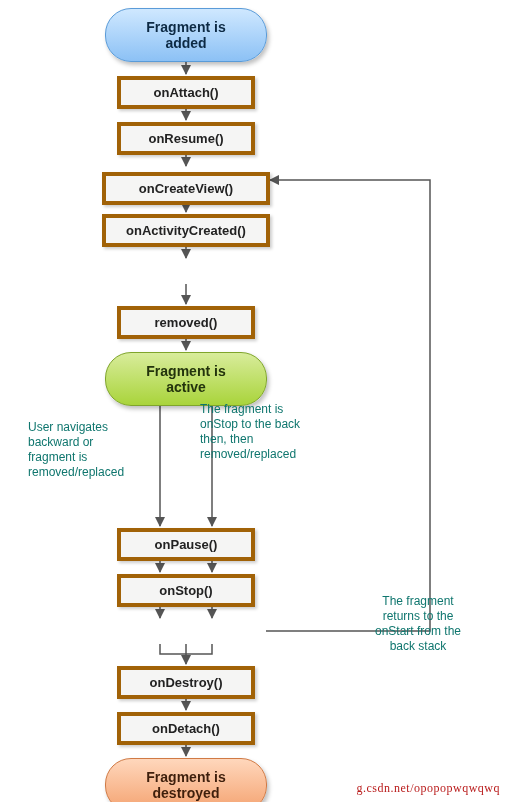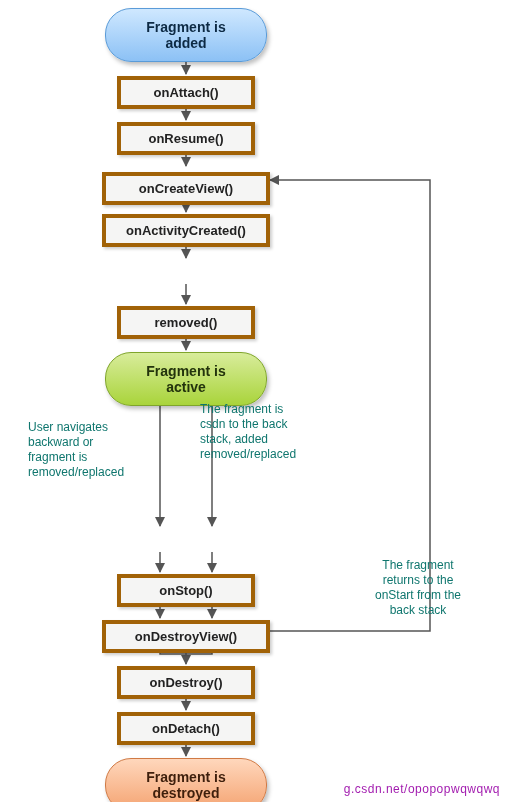--- a/index.html
+++ b/index.html
@@ -16,22 +16,22 @@
     position:absolute;left:50%;transform:translateX(-50%);
     background:#f5f5f4;border:4px solid #a16207;color:#222;
     font-size:13px;font-weight:bold;text-align:center;
     padding:5px 0;box-shadow:2px 2px 3px rgba(0,0,0,.2);
   }
   .w1{width:130px;} .w2{width:160px;}
   .annot{position:absolute;font-size:12px;color:#0f766e;line-height:1.25;}
   .annot.l{text-align:left;}
   .annot.r{text-align:left;}
   .watermark{
-    position:absolute;right:8px;bottom:6px;font-size:12px;color:#a21caf;
-    font-family:Liberation Sans, sans-serif;letter-spacing:.5px;
+    position:absolute;right:8px;bottom:6px;font-size:12px;color:#b91c1c;
+    font-family:Liberation Serif, serif;letter-spacing:.5px;
   }
   svg.edges{position:absolute;left:0;top:0;width:512px;height:802px;pointer-events:none;}
 </style>
 </head>
 <body>
 
 <div class="stage">
 
   <svg class="edges" viewBox="0 0 512 802">
     <defs>
@@ -85,31 +85,31 @@
   </div>
 
   <div class="annot l" style="left:28px;top:420px;width:130px;text-align:left">
     <span>User navigates</span><br>
     <span>backward or</span><br>
     <span>fragment is</span><br>
     <span>removed/replaced</span>
   </div>
   <div class="annot r" style="left:200px;top:402px;width:140px">
     <span>The fragment is</span><br>
-    <span>csdn to the back</span><br>
-    <span>stack, added</span><br>
+    <span>onStop to the back</span><br>
+    <span>then, then</span><br>
     <span>removed/replaced</span>
   </div>
 
+  <div class="box w1 col" style="top:528px">onPause()</div>
   <div class="box w1 col" style="top:574px">onStop()</div>
-  <div class="box w2 col" style="top:620px">onDestroyView()</div>
   <div class="box w1 col" style="top:666px">onDestroy()</div>
   <div class="box w1 col" style="top:712px">onDetach()</div>
 
-  <div class="annot" style="left:348px;top:558px;width:140px;text-align:center">
+  <div class="annot" style="left:348px;top:594px;width:140px;text-align:center">
     <span>The fragment</span><br>
     <span>returns to the</span><br>
     <span>onStart from the</span><br>
     <span>back stack</span>
   </div>
 
   <div class="pill pill-orange col" style="top:758px">
     <span>Fragment is</span><br>
     <span>destroyed</span>
   </div>

